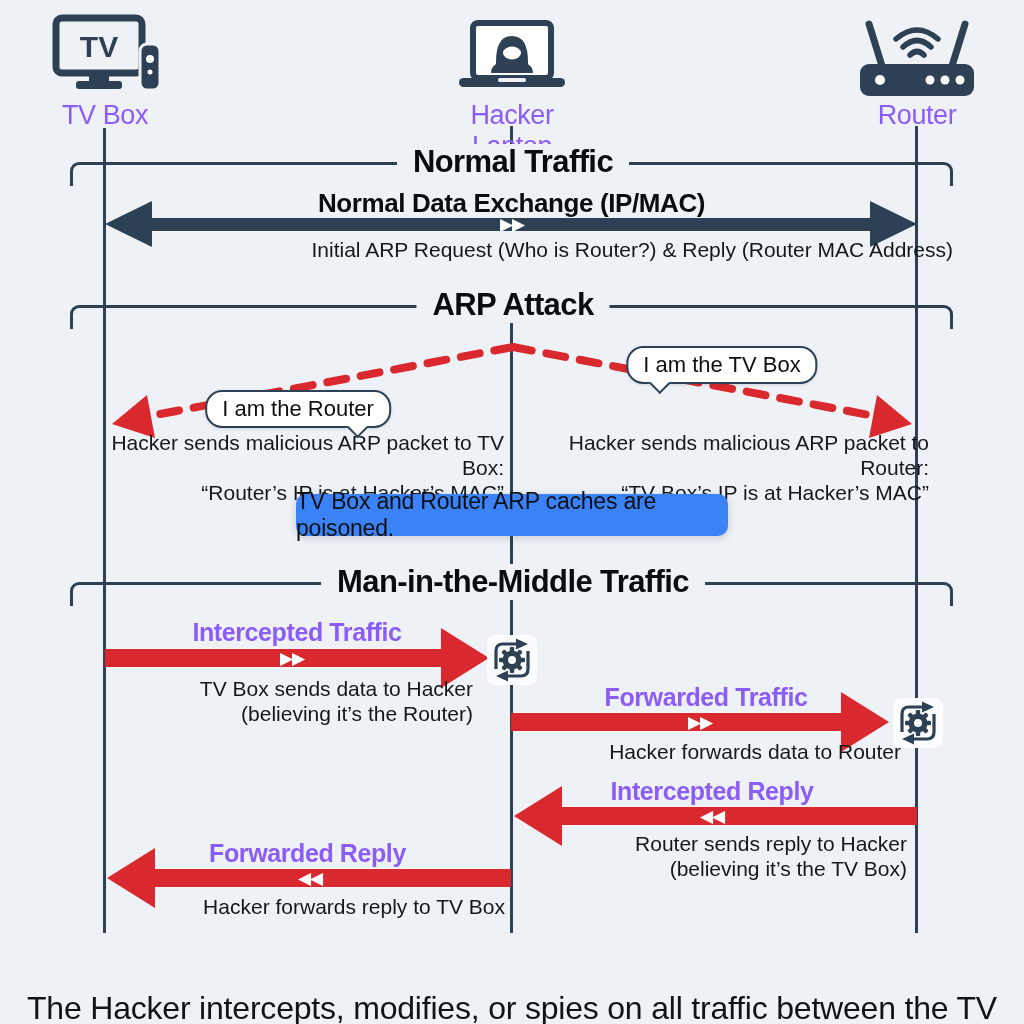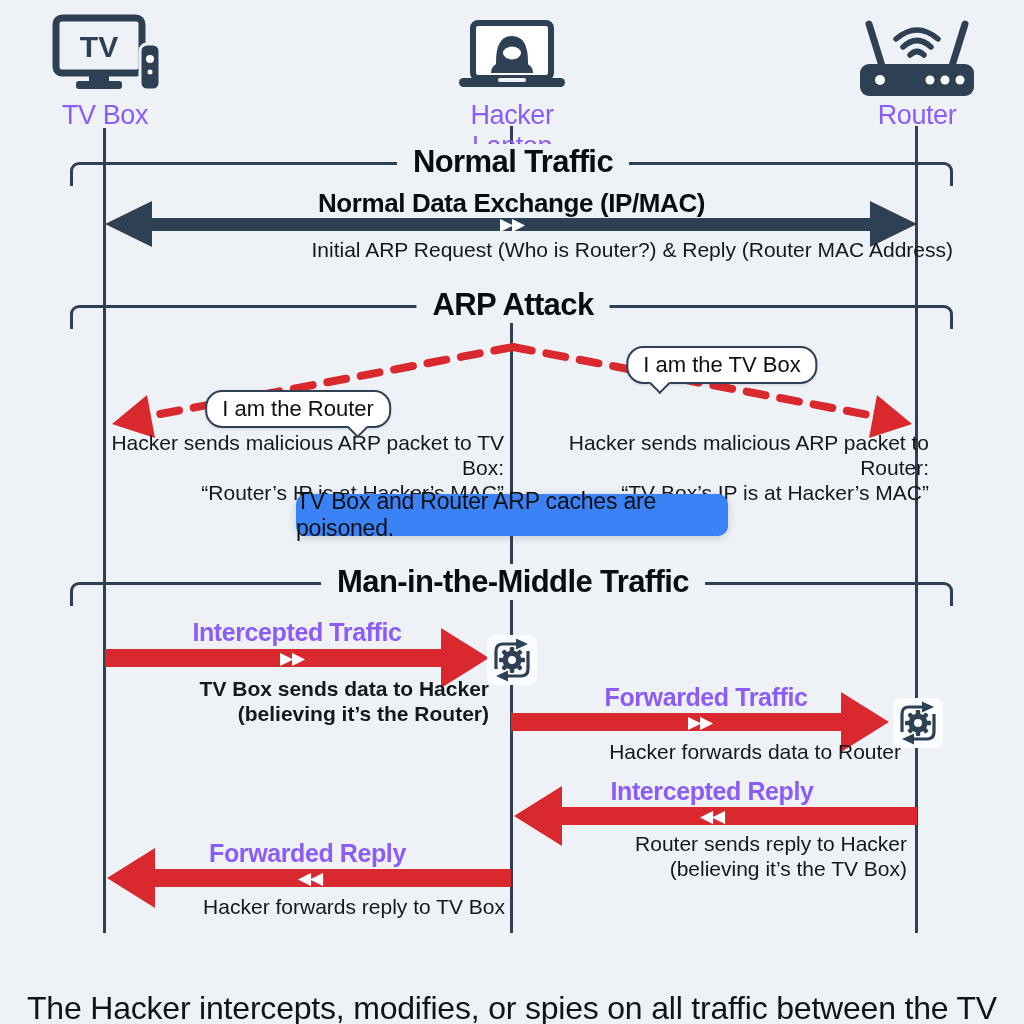--- a/index.html
+++ b/index.html
@@ -199,21 +199,21 @@
     <span>“TV Box’s IP is at Hacker’s MAC”</span>
   </div>
 
   <div class="poison-box" style="left:296px; top:494px; width:432px; height:42px;">TV Box and Router ARP caches are poisoned.</div>
 
   <div class="bracket" style="left:70px; top:582px; width:883px;"></div>
   <div class="bracket-label" style="left:513px; top:582px;">Man-in-the-Middle Traffic</div>
 
   <div class="flow-title" style="left:105px; top:618px; width:384px;">Intercepted Traffic</div>
   <span class="marker" style="left:292px; top:658px;">▶▶</span>
-  <div class="caption" style="left:105px; top:676px; width:384px;font-weight:bold;">
+  <div class="caption" style="left:89px; top:676px; width:384px;">
     <span>TV Box sends data to Hacker</span><br>
     <span>(believing it’s the Router)</span>
   </div>
 
   <div class="flow-title" style="left:511px; top:683px; width:390px;">Forwarded Traffic</div>
   <span class="marker" style="left:700px; top:722px;">▶▶</span>
   <div class="caption" style="left:511px; top:739px; width:390px;">
     <span>Hacker forwards data to Router</span>
   </div>
 

